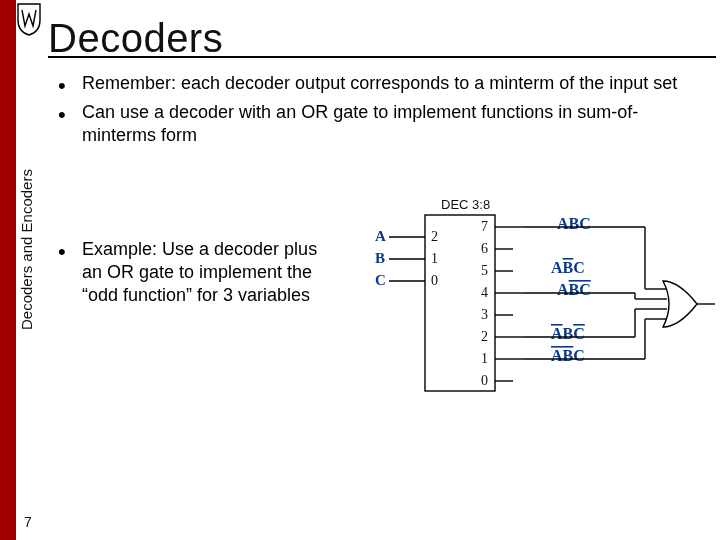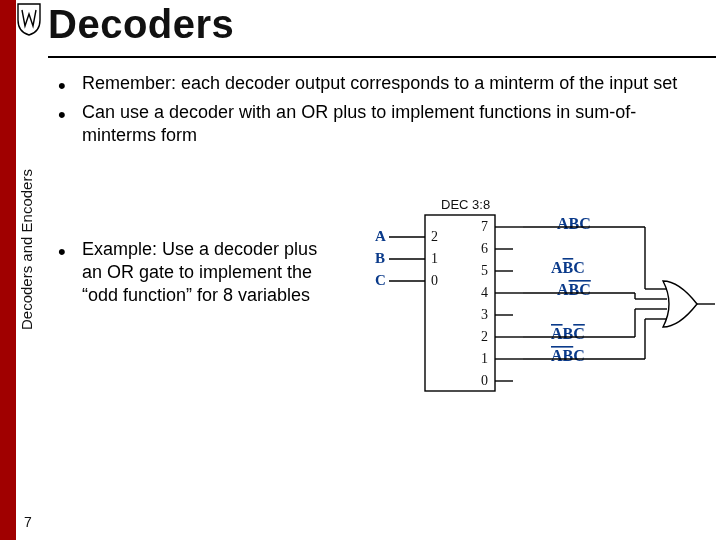--- a/index.html
+++ b/index.html
@@ -1,20 +1,20 @@
 <!DOCTYPE html>
 <html><head>
 <meta charset="utf-8">
 <style>
   * { box-sizing: border-box; margin: 0; padding: 0; }
   html, body { width: 720px; height: 540px; font-family: Verdana, Arial, sans-serif; background: #fff; overflow: hidden; }
   .page { position: relative; width: 720px; height: 540px; }
   .redband { position: absolute; left: 0; top: 0; width: 16px; height: 540px; background: #a00000; }
   .crest { position: absolute; left: 16px; top: 2px; width: 26px; height: 34px; }
-  .title { position: absolute; left: 48px; top: 2px; font-size: 40px; font-weight: 700; color: #111; letter-spacing: 0.5px; }
+  .title { position: absolute; left: 48px; top: 16px; font-size: 40px; font-weight: 400; color: #111; letter-spacing: 0.5px; }
   .hr { position: absolute; left: 48px; top: 56px; width: 668px; height: 2px; background: #000; }
   .sidetext { position: absolute; left: 18px; top: 330px; transform: rotate(-90deg); transform-origin: left top; font-size: 15px; color: #111; white-space: nowrap; }
   .pagenum { position: absolute; left: 18px; bottom: 10px; width: 20px; text-align: center; font-size: 14px; color: #111; }
   .content { position: absolute; left: 58px; top: 72px; width: 650px; }
   ul.bullets { list-style: none; }
   ul.bullets > li { position: relative; padding-left: 24px; font-size: 18px; line-height: 1.28; color: #000; margin-bottom: 6px; }
   ul.bullets > li::before { content: "•"; position: absolute; left: 0; top: 0; font-size: 22px; }
   .lower { position: absolute; left: 58px; top: 238px; width: 650px; display: flex; }
   .lowerText { width: 280px; }
   .diagram { position: absolute; left: 345px; top: 195px; width: 370px; height: 220px; }
@@ -42,28 +42,28 @@
 
   <div class="title">Decoders</div>
   <div class="hr"></div>
 
   <div class="sidetext">Decoders and Encoders</div>
   <div class="pagenum">7</div>
 
   <div class="content">
     <ul class="bullets">
       <li>Remember: each decoder output corresponds to a minterm of the input set</li>
-      <li>Can use a decoder with an OR plus to implement functions in sum-of-minterms form</li>
+      <li>Can use a decoder with an OR gate to implement functions in sum-of-minterms form</li>
     </ul>
   </div>
 
   <div class="lower">
     <div class="lowerText">
       <ul class="bullets">
-        <li>Example: Use a decoder plus an OR gate to implement the “odd function” for 8 variables</li>
+        <li>Example: Use a decoder plus an OR gate to implement the “odd function” for 3 variables</li>
       </ul>
     </div>
   </div>
 
   <div class="diagram">
     <svg viewBox="0 0 370 220" width="370" height="220">
 
       <text class="dlabel" x="96" y="14">DEC 3:8</text>
       <rect x="80" y="20" width="70" height="176"></rect>
 

